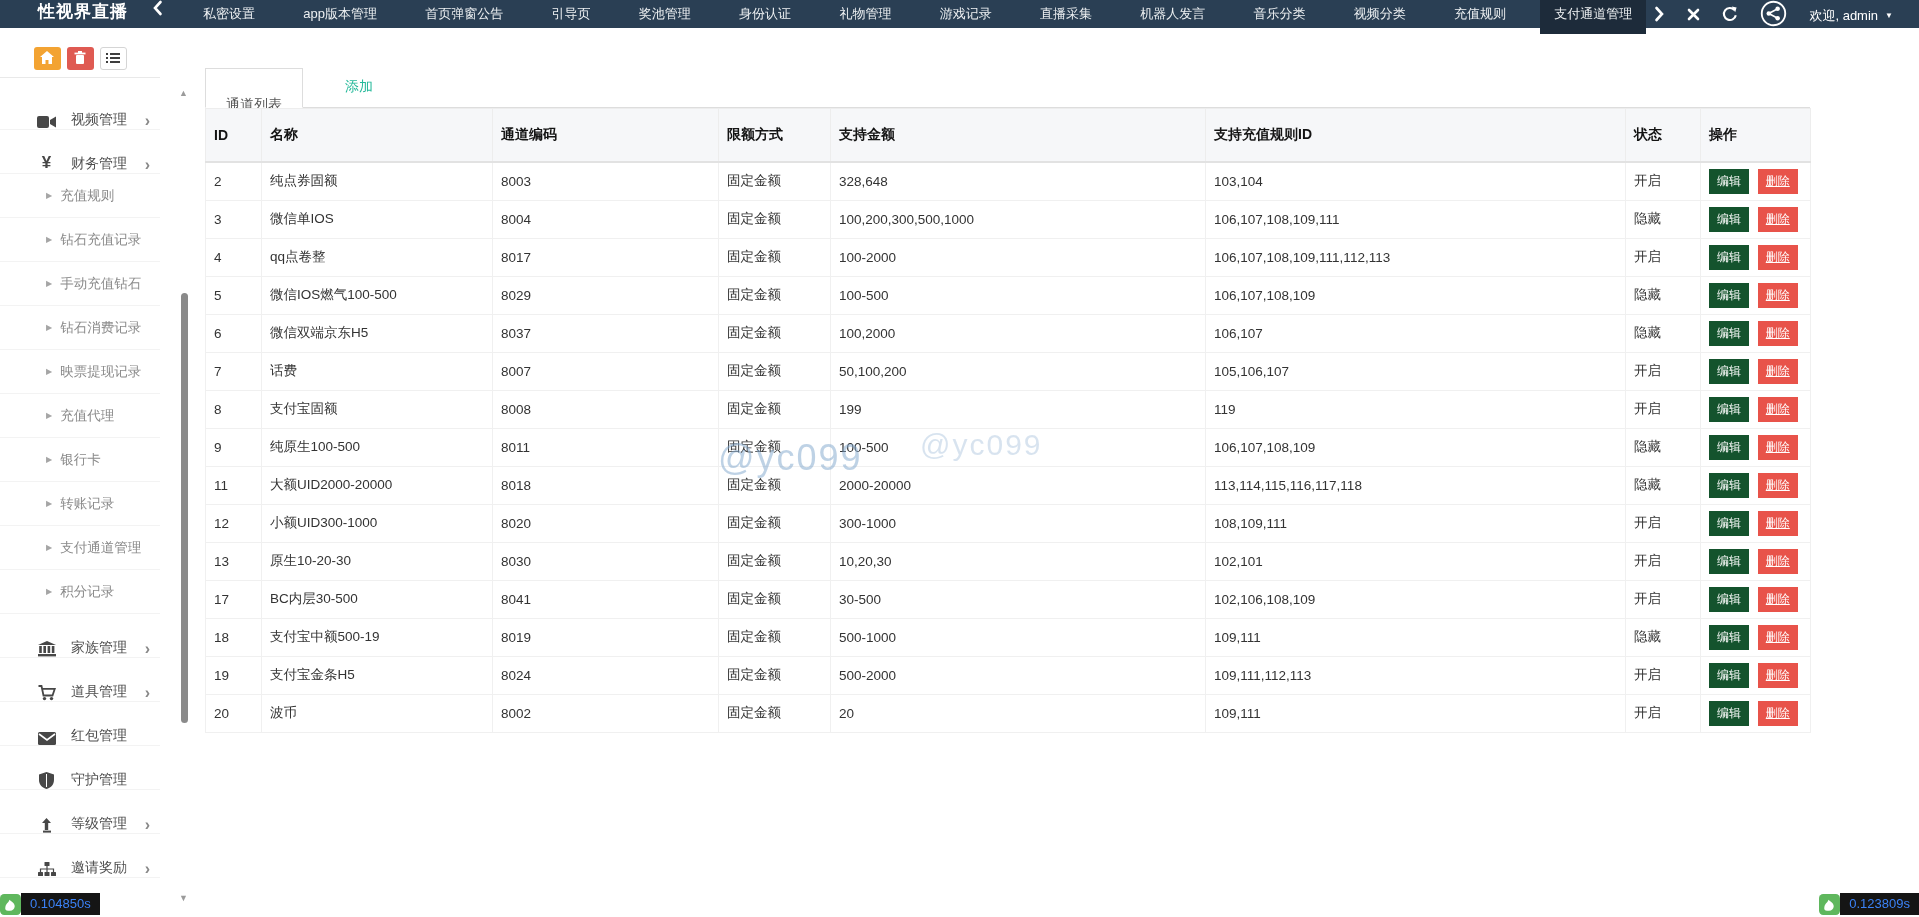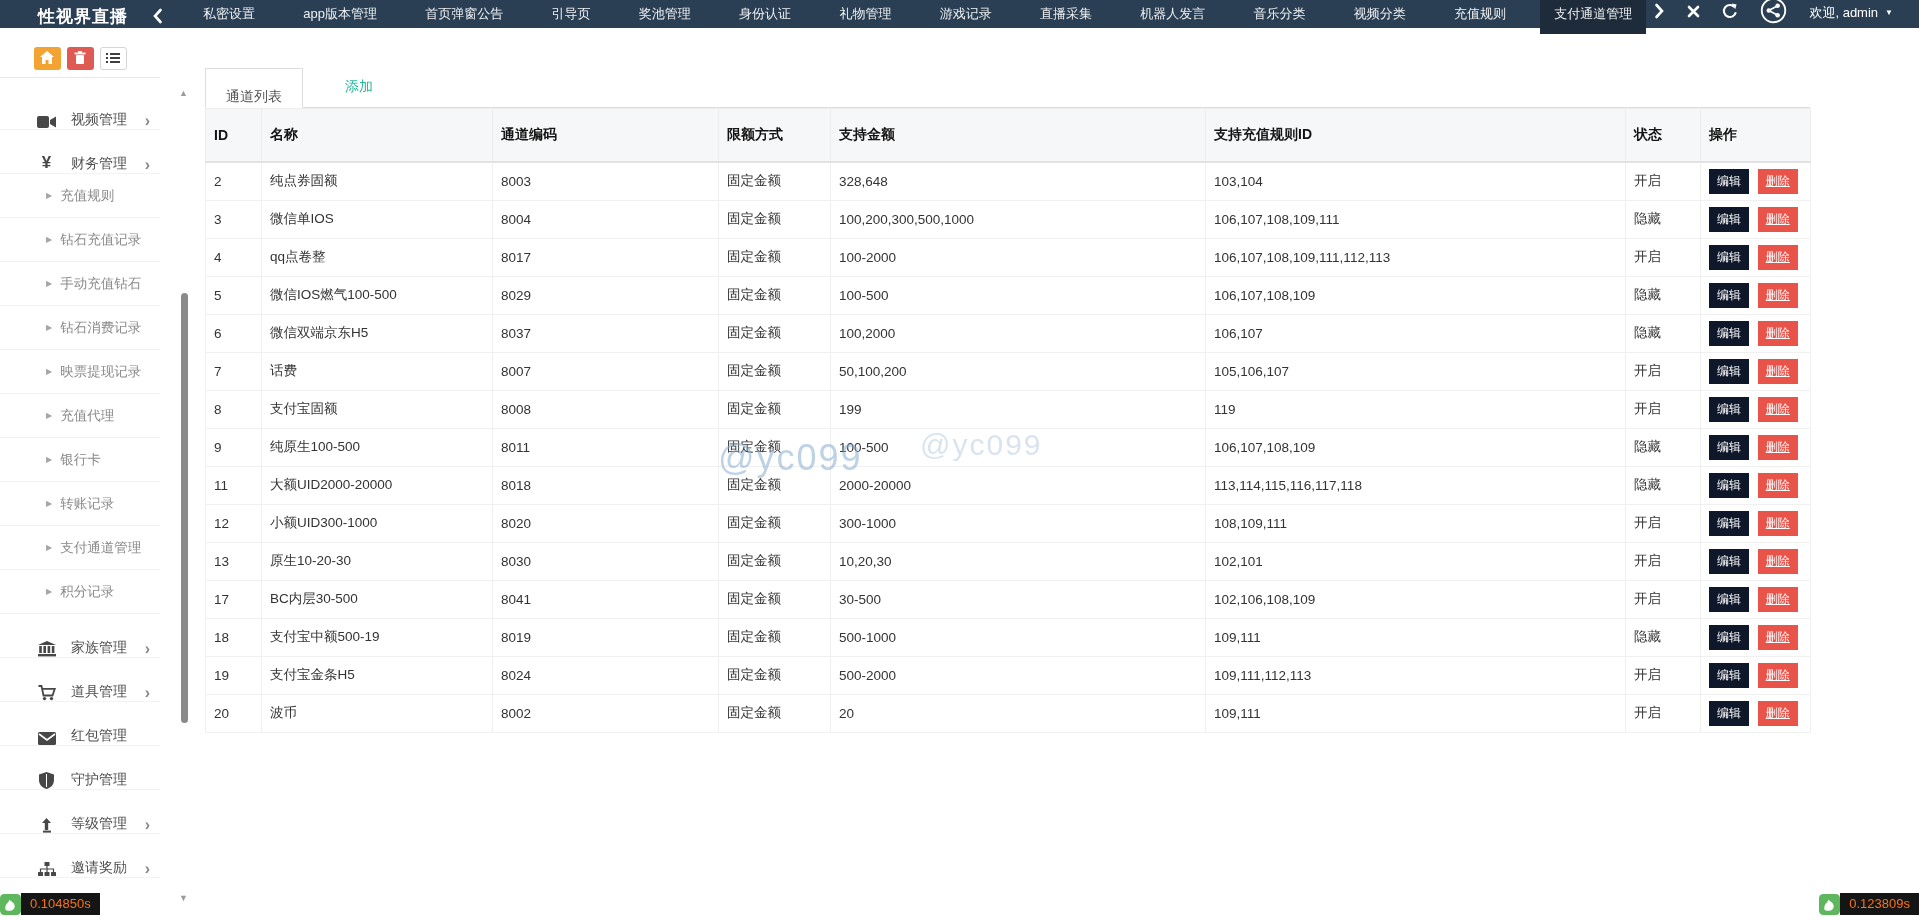--- a/index.html
+++ b/index.html
@@ -1,21 +1,21 @@
 <!DOCTYPE html>
 <html><head>
 <meta charset="utf-8">
 <style>
   * { box-sizing: border-box; margin: 0; padding: 0; }
   body {
     width: 1919px; height: 917px; position: relative; overflow: hidden;
     background: #fff; font-family: "Liberation Sans", "DejaVu Sans", sans-serif;
   }
   
-  .navbar { position: absolute; top:0; left:0; right:0; height:28px; background:#2A3F54; display:flex; align-items:flex-end; }
+  .navbar { position: absolute; top:0; left:0; right:0; height:28px; background:#2A3F54; display:flex; align-items:flex-start; }
   .brand { margin-left:38px; color:#fff; font-size:17px; font-weight:bold; letter-spacing:1px; white-space:nowrap; }
   .collapse-btn { margin-left:24px; display:flex; align-items:center; cursor:pointer; }
   .nav-list { flex:1; display:flex; justify-content:space-between; align-items:center; height:100%; margin:0 8px 0 26px; }
   .nav-item { height:40px; line-height:40px; padding:0 14px; font-size:13px; color:#EDF0F2; cursor:pointer; white-space:nowrap; }
   .nav-item.active { background:#1D2B3A; }
   .nav-right { display:flex; align-items:center; gap:22px; margin-right:26px; }
   .icon-btn { display:flex; align-items:center; cursor:pointer; }
   .welcome { color:#fff; font-size:13px; display:flex; align-items:center; gap:7px; cursor:pointer; white-space:nowrap; }
   .caret { font-size:8px; color:#fff; }
 
@@ -35,39 +35,39 @@
   .sub-arrow { font-size:8px; color:#A5A5A5; margin-right:8px; }
 
   .side-scroll-up   { position:absolute; left:179px; top:88px;  font-size:9px; color:#9B9B9B; cursor:pointer; }
   .side-scroll-thumb{ position:absolute; left:181px; top:293px; width:7px; height:430px; background:#8A8A8A; border-radius:4px; cursor:grab; }
   .side-scroll-down { position:absolute; left:179px; top:893px; font-size:9px; color:#9B9B9B; cursor:pointer; }
 
   
   .main { position:absolute; top:40px; left:205px; right:0; bottom:0; background:#fff; }
   .tabs { margin-top:28px; width:1605px; display:flex; align-items:flex-end; border-bottom:1px solid #DDD; height:40px; }
   .tab { font-size:14px; cursor:pointer; }
-  .tab-active { height:40px; line-height:39px; padding:8px 20px; background:#fff; border:1px solid #DDD; border-bottom-color:#fff; margin-bottom:-1px; color:#555; }
+  .tab-active { height:40px; line-height:39px; padding:16px 20px; background:#fff; border:1px solid #DDD; border-bottom-color:#fff; margin-bottom:-1px; color:#555; }
   .tab-add { margin-left:42px; color:#26B99A; line-height:39px; height:40px; }
 
   .table-wrap { position:relative; width:1605px; }
   table { border-collapse:collapse; width:1605px; table-layout:fixed; }
   th { height:36px; background:#F6F7F9; border:1px solid #EDEDED; border-bottom:2px solid #E2E2E2; font-size:14px; color:#141414; text-align:left; padding:17px 8px; font-weight:bold; white-space:nowrap; }
   td { height:38px; border:1px solid #F0F0F0; font-size:13.5px; color:#333; padding:0 8px; overflow:hidden; white-space:nowrap; }
   .btn { display:inline-block; border:none; color:#fff; font-size:12px; padding:4px 8px; cursor:pointer; font-family:inherit; }
-  .btn-edit { background:#0f172a; margin-right:5px; }
+  .btn-edit { background:#14532d; margin-right:5px; }
   .btn-del  { background:#E8534A;text-decoration:underline; }
 
   .watermark { position:absolute; color:#7FA6CC; pointer-events:none; letter-spacing:2px; }
   .wm1 { left:513px; top:397px; font-size:36px; opacity:.5; }
   .wm2 { left:715px; top:388px; font-size:30px; opacity:.3; }
 
   
   .timer-left  { position:absolute; left:0;  bottom:2px; display:flex; align-items:center; z-index:5; }
   .timer-right { position:absolute; right:0; bottom:2px; display:flex; align-items:center; z-index:5; }
-  .timer-box { background:#151515; color:#f97316; font-size:13px; padding:3px 9px 4px; }
+  .timer-box { background:#151515; color:#3b82f6; font-size:13px; padding:3px 9px 4px; }
   .logo-badge { display:flex; align-items:center; }
 </style>
 </head>
 <body>
 
 <header class="navbar">
   <div class="brand">性视界直播</div>
   <div class="collapse-btn">
     <span>
       <svg width="11" height="16" viewBox="0 0 11 16">

